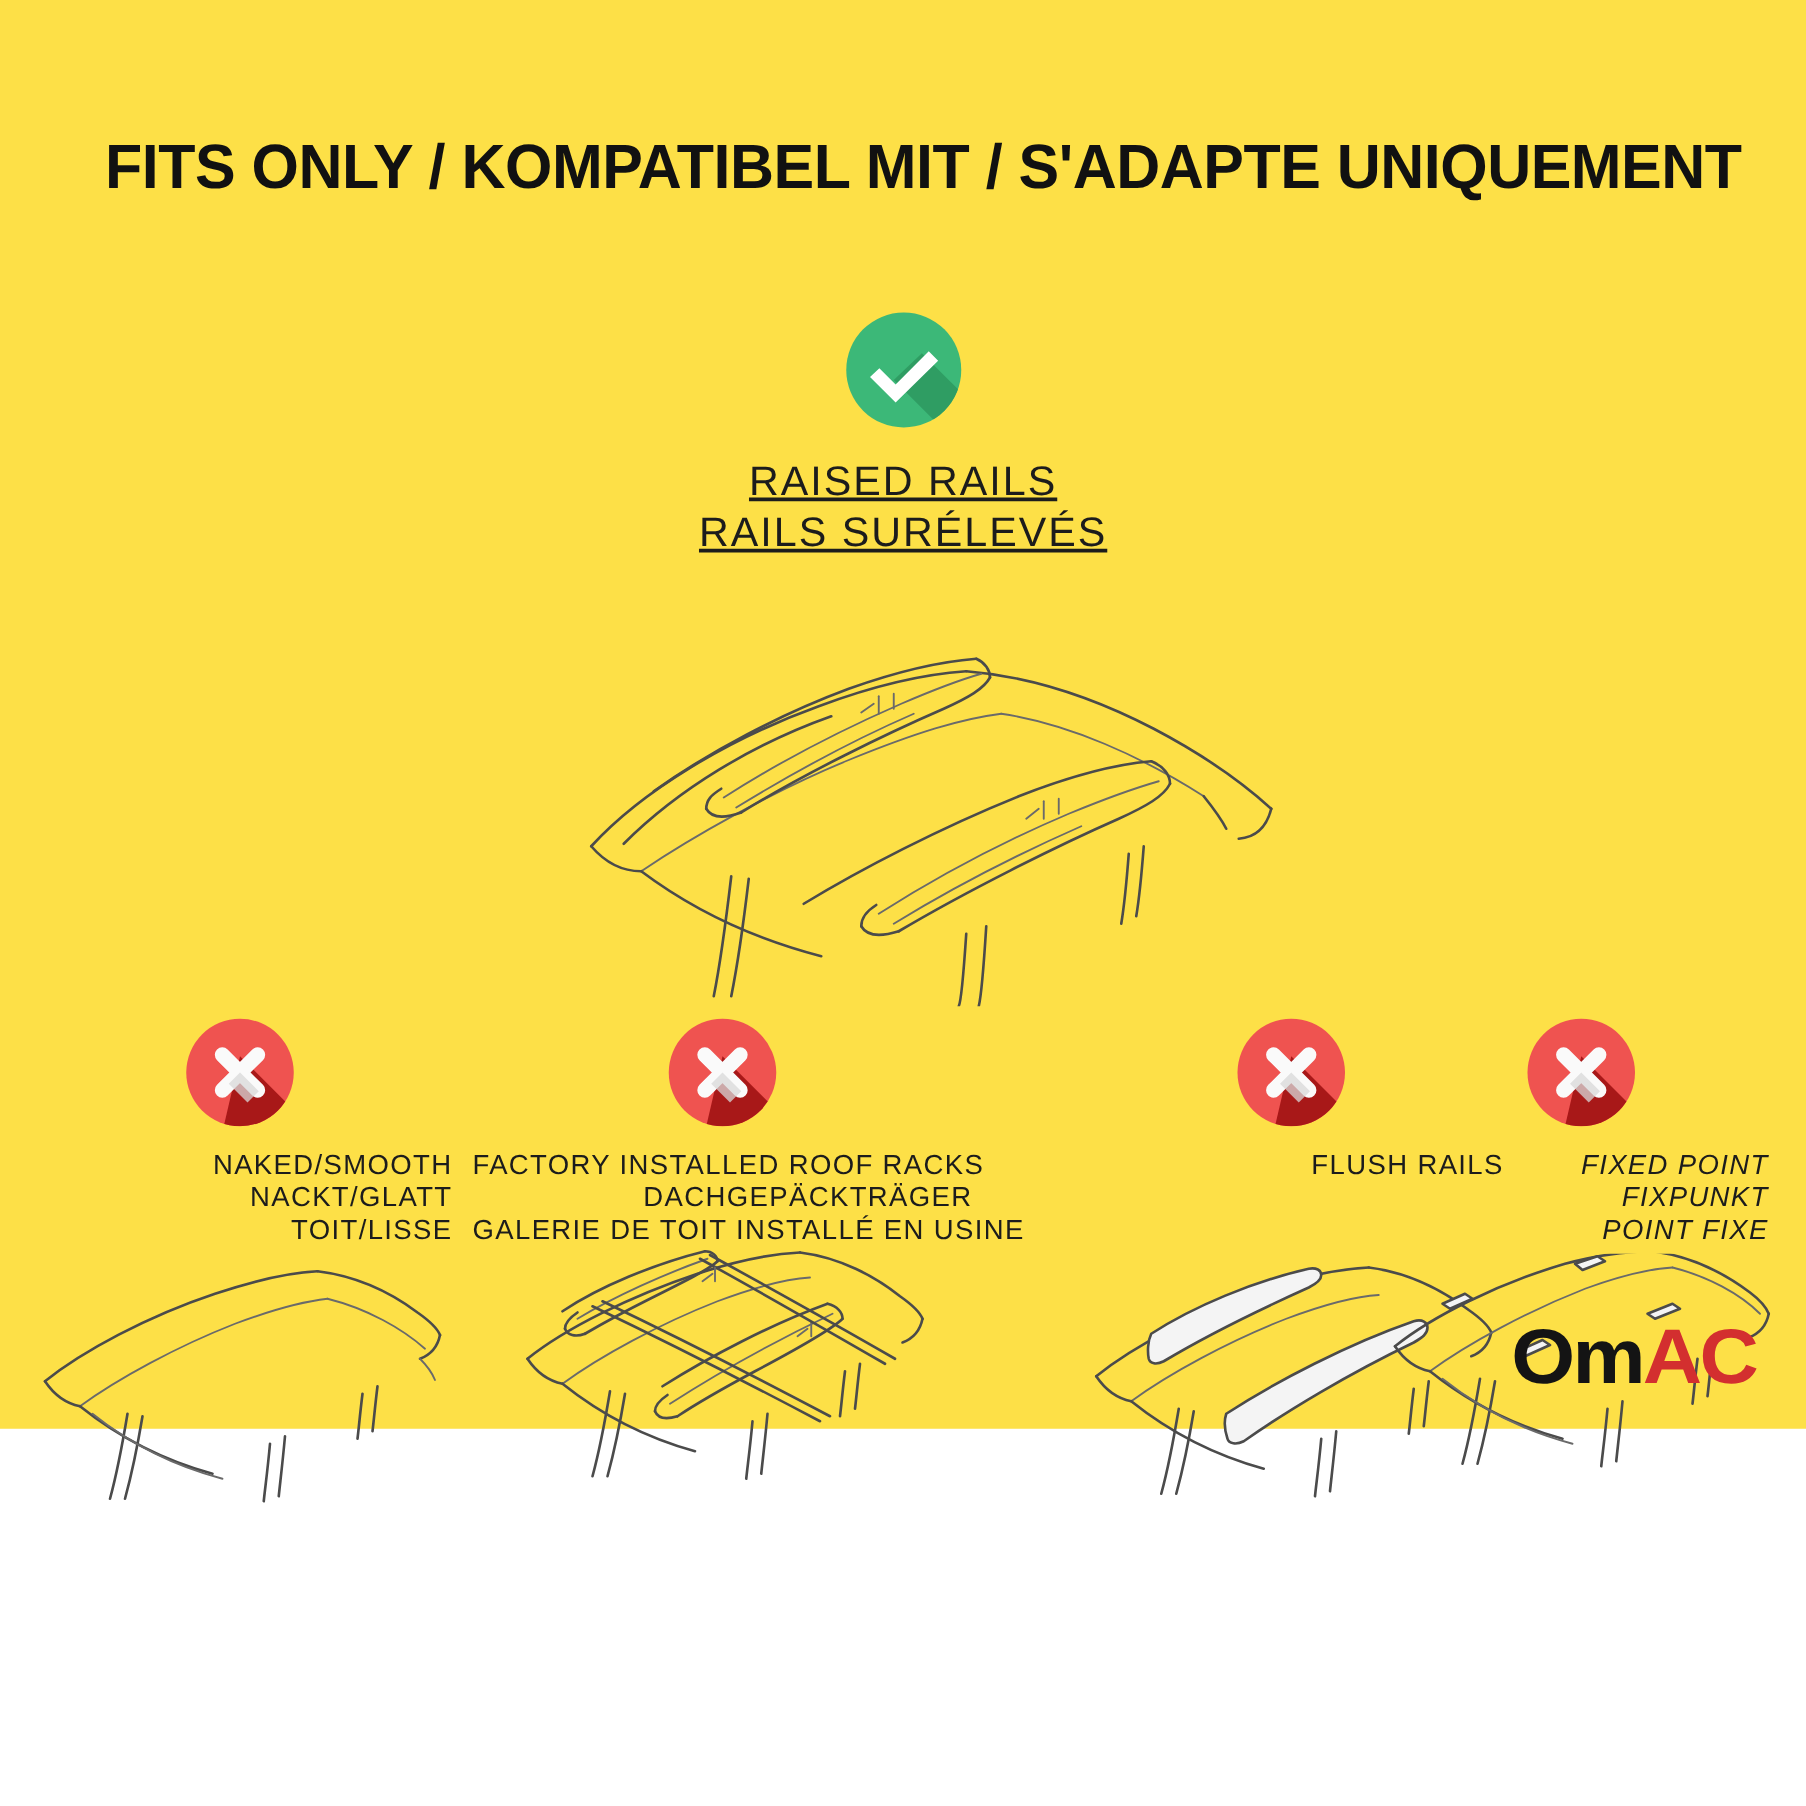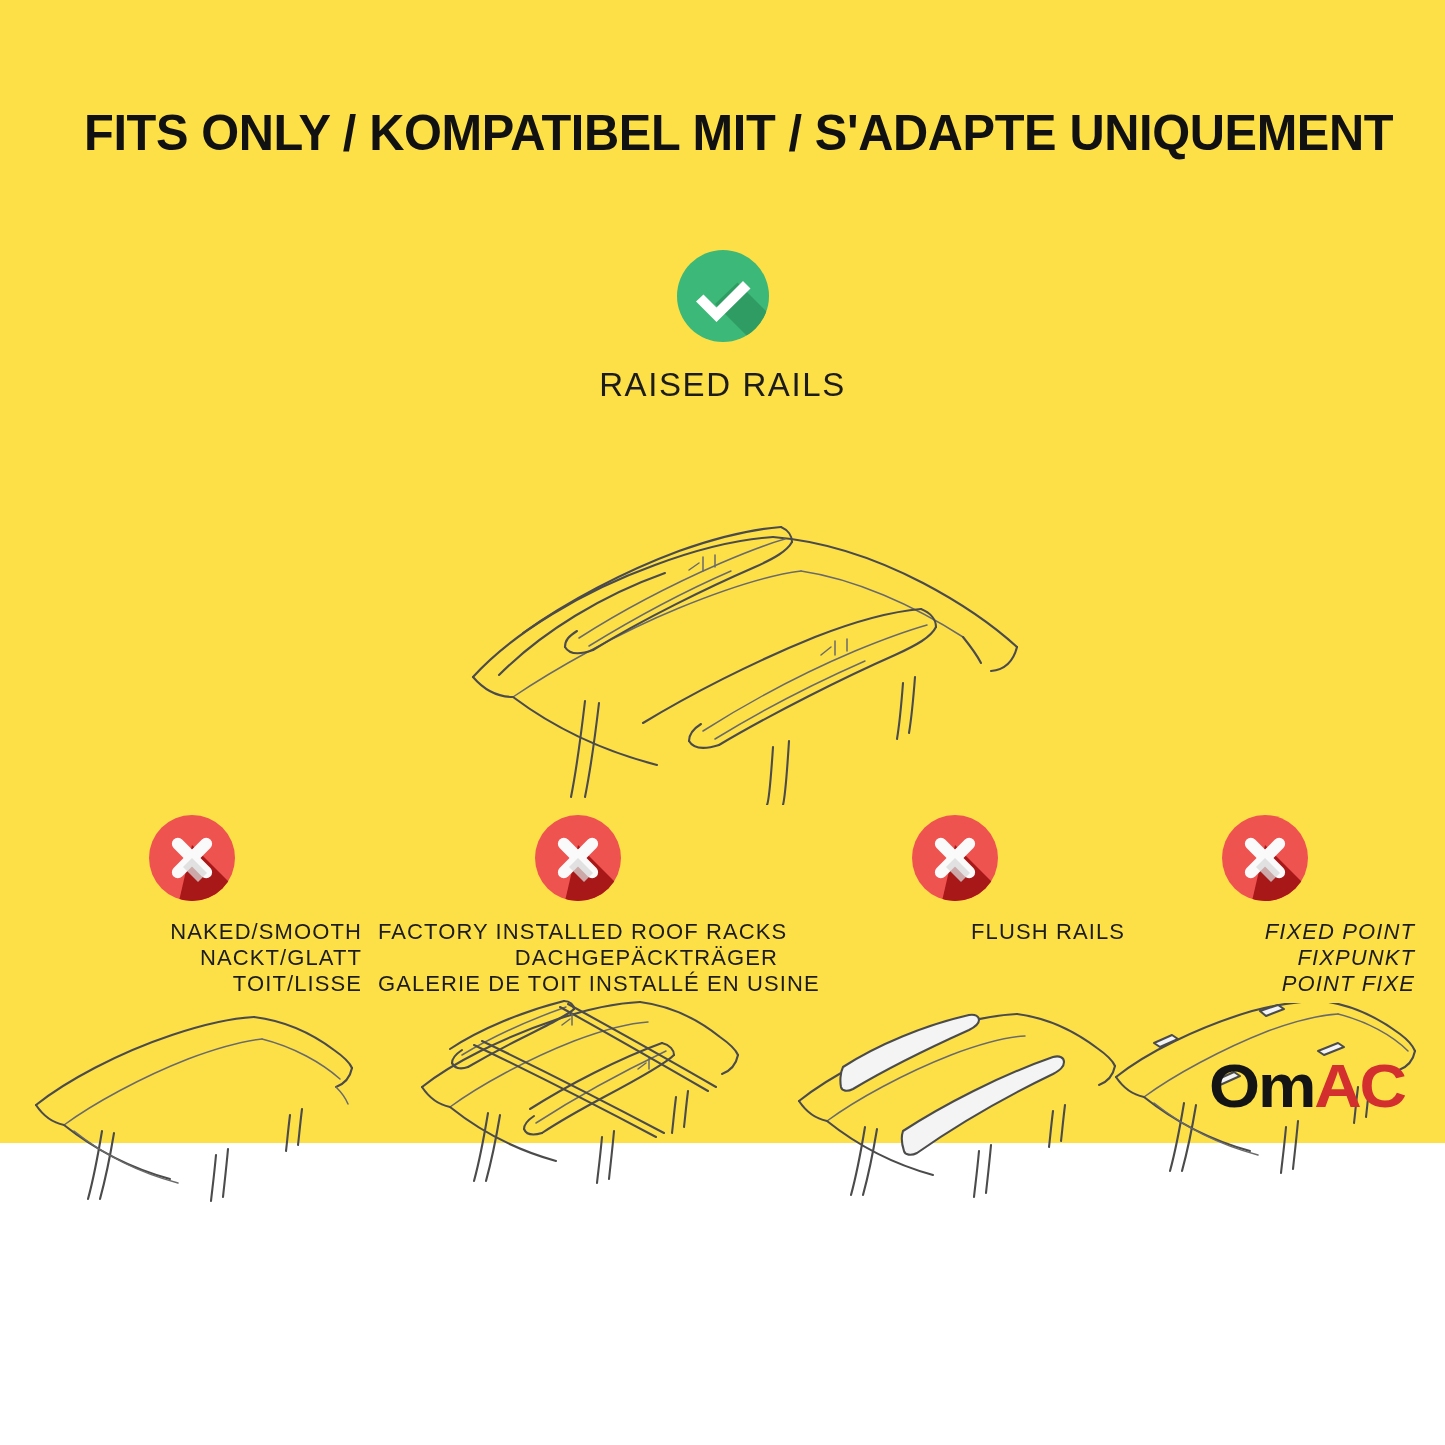--- a/index.html
+++ b/index.html
@@ -62,20 +62,21 @@
   .badge.ok   { background: #3cb878; }
 
   .hero-text {
     margin-top: 22px;
     font-family: "Liberation Sans", sans-serif;
     font-weight: normal;
     font-size: 33px;
     line-height: 41px;
     letter-spacing: 1.6px;
     color: #1c1c1c;
+    text-decoration: underline;
   }
 
   .hero-illu {
     position: absolute;
     left: 50%;
     top: 255px;
     transform: translateX(-50%);
   }
 
   
@@ -114,21 +115,21 @@
 
   .col-illu {
     position: absolute;
     left: 50%;
     transform: translateX(-50%);
   }
 
   
   #col-0 { left: 22px;   width: 340px; }
   #col-1 { left: 378px;  width: 400px; }
-  #col-2 { left: 785px;  width: 340px; }
+  #col-2 { left: 863px;  width: 340px; }
   #col-3 { left: 1115px; width: 300px; font-style: italic; }
 
   #col-0 .col-illu { top: 190px; }
   #col-1 .col-illu { top: 182px; }
   #col-2 .col-illu { top: 190px; }
   #col-3 .col-illu { top: 188px; }
 
   
   .logo {
     position: absolute;
@@ -167,20 +168,21 @@
           <path d="M38 54 L70 86 L92 86 L92 64 L60.5 32.5 Z" fill="#2f9d63"></path>
           <path d="M27 42 L46 61 L92 61 L92 48 L48 48 Z" fill="#2f9d63" opacity="0"></path>
 
           <path d="M26.5 44.5 L39.5 57.5 L66 31 L73.5 38.5 L39.5 72 L19 51.5 Z" fill="#ffffff"></path>
         </svg>
       </div>
     </div>
 
     <div class="hero-text">
       <div>RAISED RAILS</div>
+      <div>RAILS SURÉLEVÉS</div>
     </div>
 
     <div class="hero-illu">
       <svg width="640" height="300" viewBox="0 0 640 300">
 
         <path class="ln" d="M70 172 C110 128 180 86 252 60 C300 42 340 34 370 32"></path>
         <path class="ln" d="M96 170 C140 126 200 90 262 68"></path>
         <path class="ln" d="M370 32 C420 36 470 52 520 78 C560 99 592 122 614 142"></path>
         <path class="ln" d="M614 142 C610 158 600 165 588 166"></path>
         <path class="ln" d="M70 172 C82 186 96 192 110 192"></path>

